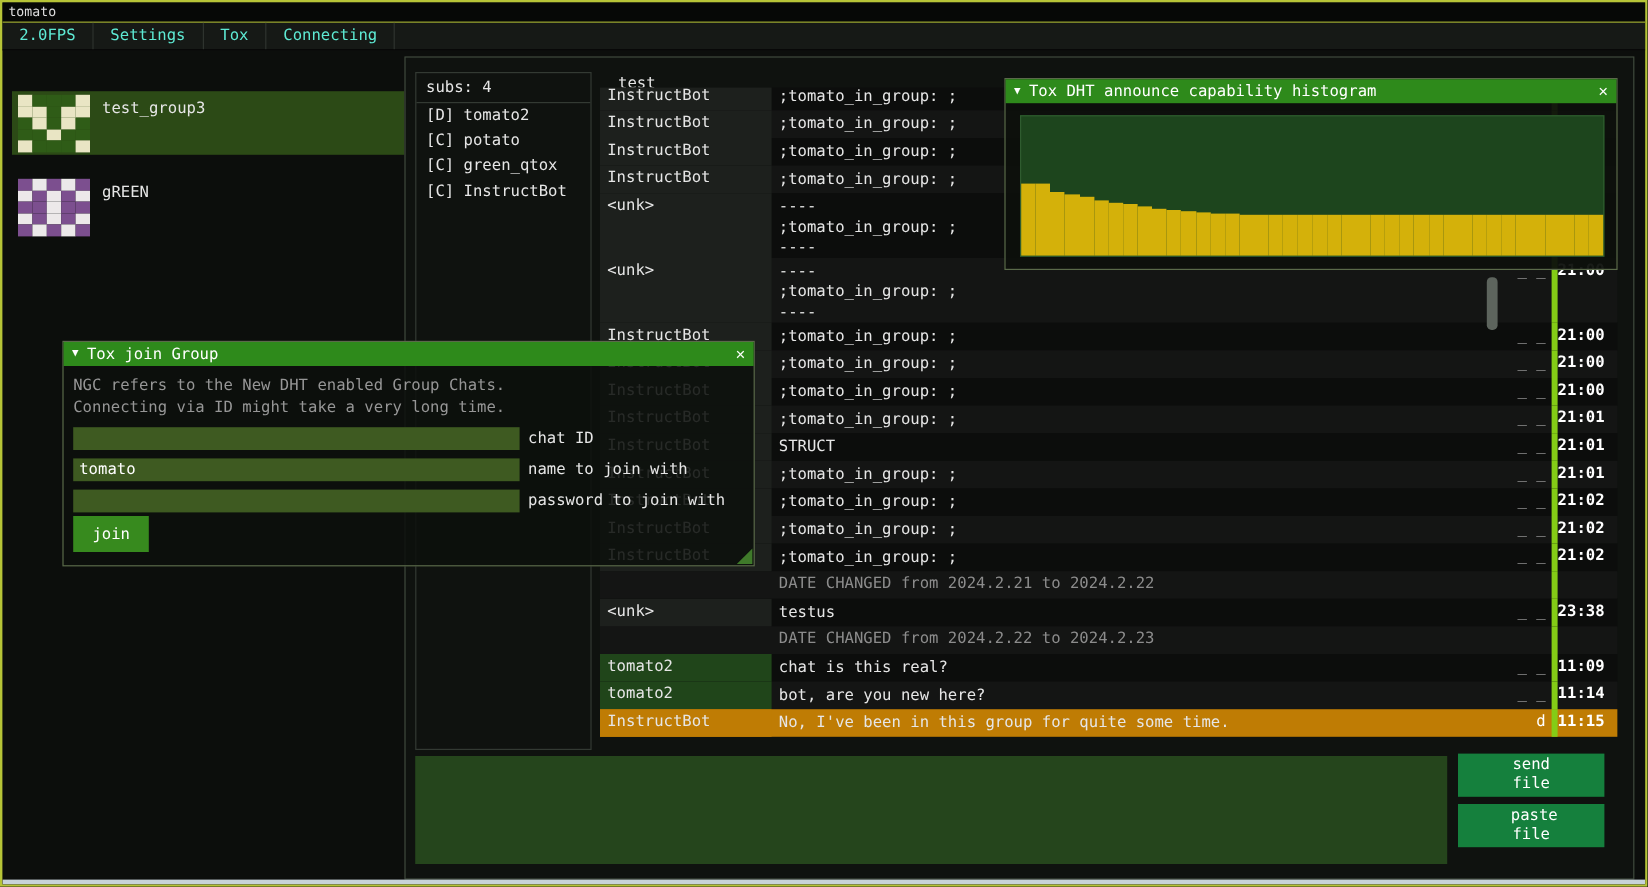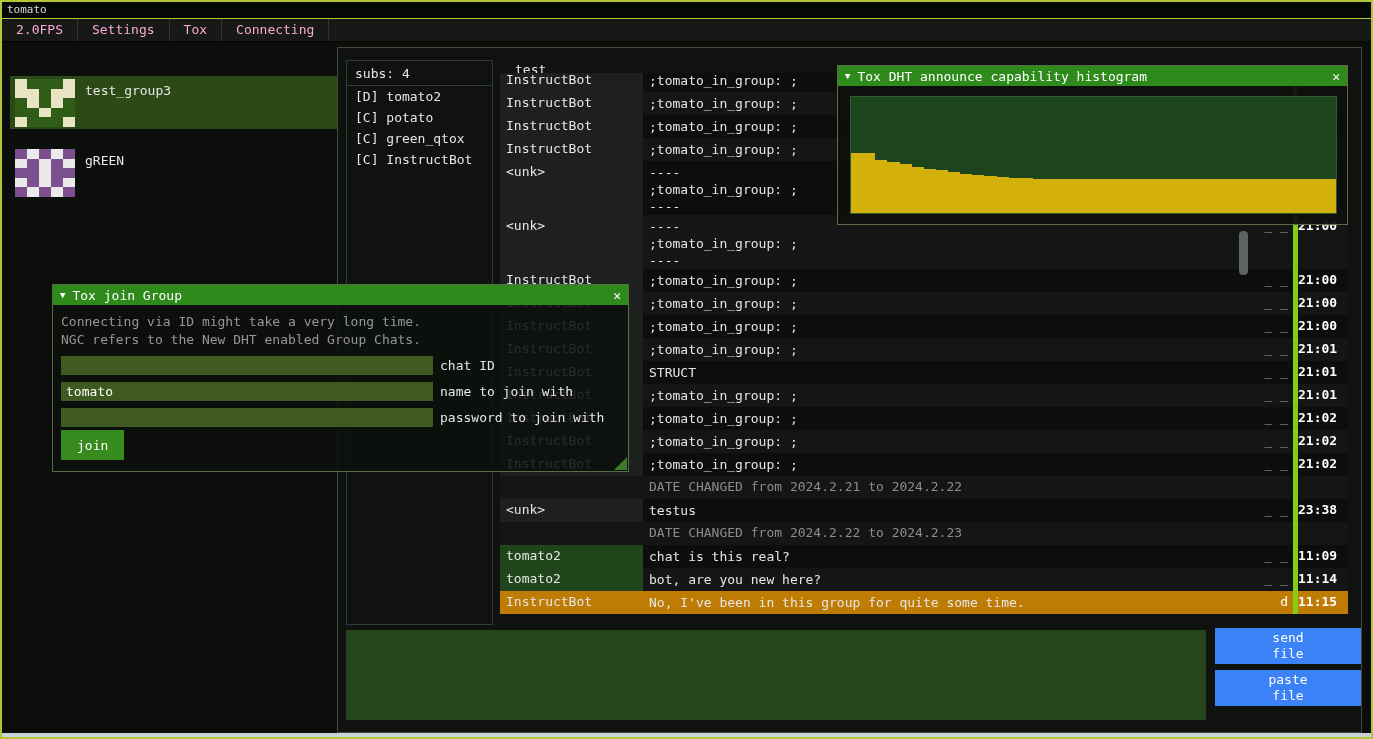--- a/index.html
+++ b/index.html
@@ -7,21 +7,21 @@
   .app {
     position:relative; width:1373px; height:739px;
     background:#0c0e0c; border:2px solid #b6c437;
     font-family:"DejaVu Sans Mono","Liberation Mono",monospace;
     font-size:13px; color:#e6e6e6; overflow:hidden;
   }
   .titlebar { height:17px; background:#060806; border-bottom:1px solid #b6c437;
     font-size:11px; line-height:15px; padding-left:5px; color:#dcdcdc; }
   .menubar { height:23px; background:#161916; display:flex; align-items:stretch;
     border-bottom:1px solid #050505; }
-  .menu-item { padding:0 14px; line-height:22px; border-right:1px solid #2e332e; color:#f9a8d4; }
+  .menu-item { padding:0 14px; line-height:22px; border-right:1px solid #2e332e; color:#5eead4; }
 
   
   .contact-list { position:absolute; left:8px; top:57px; width:327px; }
   .contact-row { display:flex; min-height:53px; margin-bottom:5px; align-items:flex-start;margin-top:17px; }
   .contact-row.selected { background:#2c4a16; }
   .avatar { width:60px; height:48px; display:grid; margin:3px 0 2px 5px; }
   .contact-name { padding:7px 0 0 10px; }
 
   
   .chat-window { position:absolute; left:335px; top:45px; width:1025px; height:686px;
@@ -46,21 +46,21 @@
   .cflags { width:37px; text-align:right; padding-right:5px; color:#a8a8a8; }
   .ctime { width:55px; border-left:5px solid #84cc16; font-weight:bold; color:#fff; }
   .crow.orange, .crow.orange .cname { background:#bf7c04; }
   .crow.orange .cflags { color:#fff; }
   .scroll-grab { position:absolute; left:901px; top:183px; width:9px; height:44px;
     background:#5d645d; border-radius:4px; }
 
   .composer-input { position:absolute; left:8px; top:582px; width:860px; height:90px;
     background:#25451c; border:none; resize:none; color:#fff;
     font-family:inherit; font-size:13px; padding:4px; }
-  .btn-file { position:absolute; left:877px; width:146px; height:36px; background:#3b82f6;
+  .btn-file { position:absolute; left:877px; width:122px; height:36px; background:#15803d;
     border:none; color:#fff; font-family:inherit; font-size:13px; line-height:16px;
     padding:0 44px; text-align:center; }
   #send-btn { top:580px; }
   #paste-btn { top:622px; }
 
   
   .float-win { position:absolute; border:1px solid #5a6a4a; background:rgba(13,16,12,0.88); }
   .float-title { height:20px; background:#2e8a1b; display:flex; align-items:center;
     padding:0 7px; gap:7px; color:#fff; }
   .float-title .title-text { flex:1; }
@@ -411,22 +411,22 @@
     </div>
   </div>
 
   <div class="float-win join-win">
     <div class="float-title">
       <span class="collapse-icon">▼</span>
       <span class="title-text">Tox join Group</span>
       <span class="close-btn">✕</span>
     </div>
     <div class="join-body">
+      <div class="help-line">NGC refers to the New DHT enabled Group Chats.</div>
       <div class="help-line">Connecting via ID might take a very long time.</div>
-      <div class="help-line">NGC refers to the New DHT enabled Group Chats.</div>
       <div id="join-fields">
           <div class="field-row">
             <input style="">
             <span class="field-label">chat ID</span>
           </div>
           <div class="field-row">
             <input value="tomato" style="">
             <span class="field-label">name to join with</span>
           </div>
           <div class="field-row">

